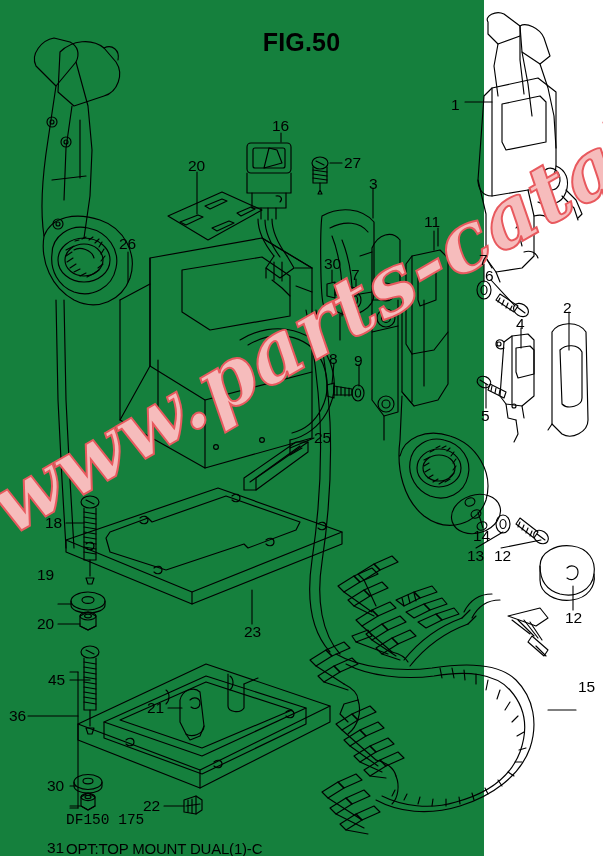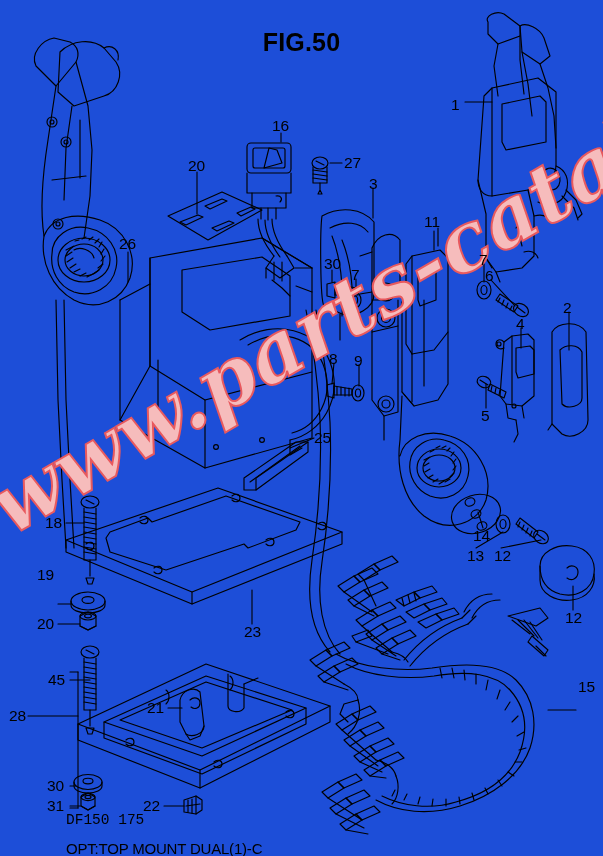--- a/index.html
+++ b/index.html
@@ -1,19 +1,19 @@
 <!DOCTYPE html>
 <html><head>
 <meta charset="utf-8">
 <title>FIG.50 Parts Diagram</title>
 <style>
   html,body{margin:0;padding:0;background:#ffffff;}
   body{width:603px;height:856px;overflow:hidden;position:relative;
        font-family:"Liberation Sans","DejaVu Sans",sans-serif;color:#000;}
-  #sheet{position:absolute;inset:0;width:603px;height:856px;background:#1d4ed8;}
+  #sheet{position:absolute;inset:0;width:484px;height:856px;background:#15803d;}
 
   
   #fig-title{position:absolute;left:0;top:28px;width:603px;text-align:center;
              font-size:25px;font-weight:bold;letter-spacing:.2px;}
   #footer-model{position:absolute;left:66px;top:812px;font-size:14.5px;font-family:Liberation Mono, monospace;}
   #footer-desc{position:absolute;left:66px;top:840px;font-size:15px;letter-spacing:-.2px;}
 
   
   #watermark{position:absolute;left:0;top:0;width:603px;height:856px;
              pointer-events:none;overflow:hidden;}
@@ -524,22 +524,22 @@
     <span class="callout" style="left:45px;top:515px">18</span>
     <span class="callout" style="left:37px;top:567px">19</span>
     <span class="callout" style="left:37px;top:616px">20</span>
     <span class="callout" style="left:147px;top:700px">21</span>
     <span class="callout" style="left:143px;top:798px">22</span>
     <span class="callout" style="left:244px;top:624px">23</span>
     <span class="callout" style="left:324px;top:256px">30</span>
     <span class="callout" style="left:314px;top:430px">25</span>
     <span class="callout" style="left:119px;top:236px">26</span>
     <span class="callout" style="left:344px;top:155px">27</span>
-    <span class="callout" style="left:9px;top:708px">28</span>
+    <span class="callout" style="left:9px;top:708px">36</span>
     <span class="callout" style="left:48px;top:672px">45</span>
     <span class="callout" style="left:47px;top:778px">30</span>
-    <span class="callout" style="left:47px;top:798px">31</span>
+    <span class="callout" style="left:47px;top:840px">31</span>
   </div>
 
   <div id="footer-model">DF150 175</div>
   <div id="footer-desc">OPT:TOP MOUNT DUAL(1)-C</div>
 
 </div>
 
 </body></html>

